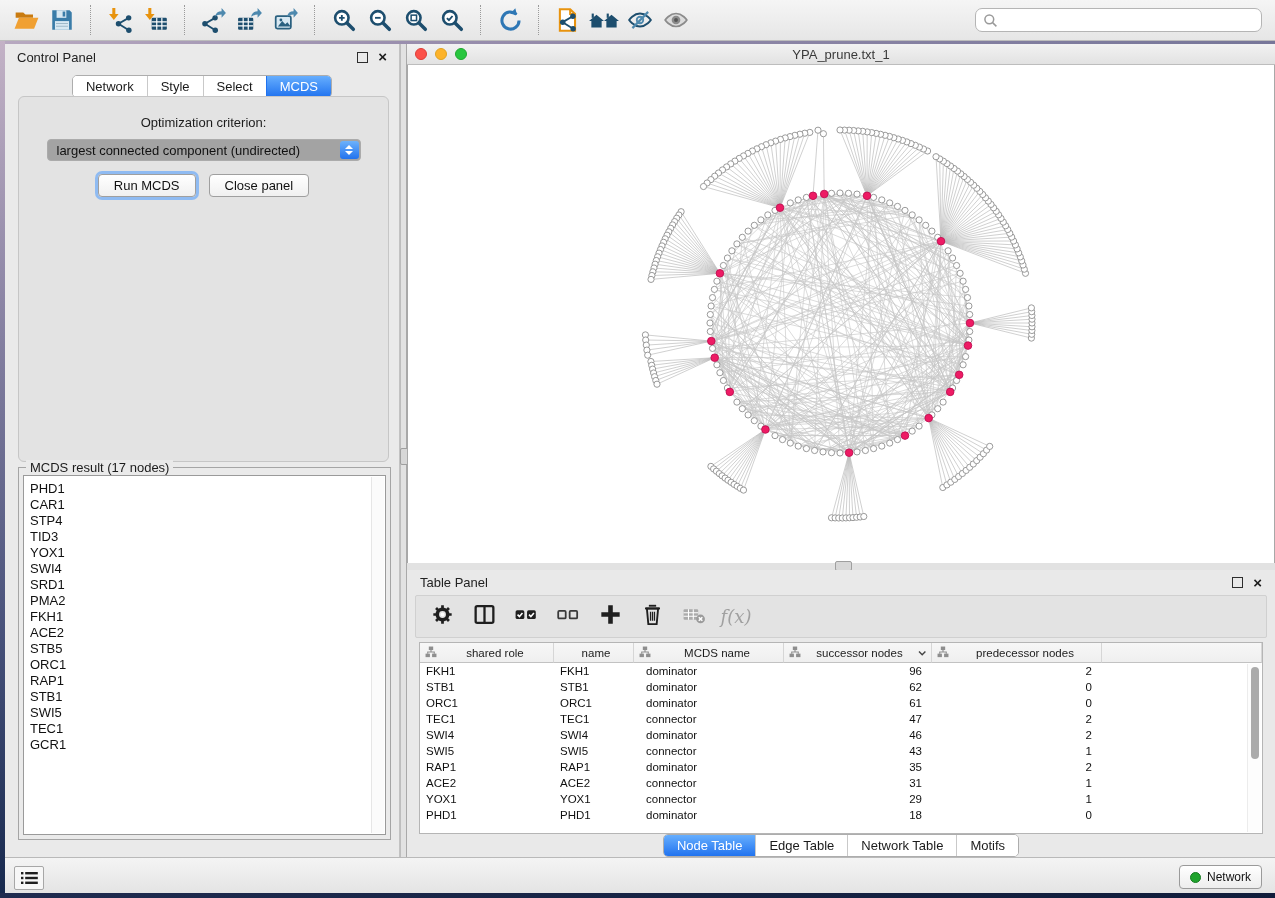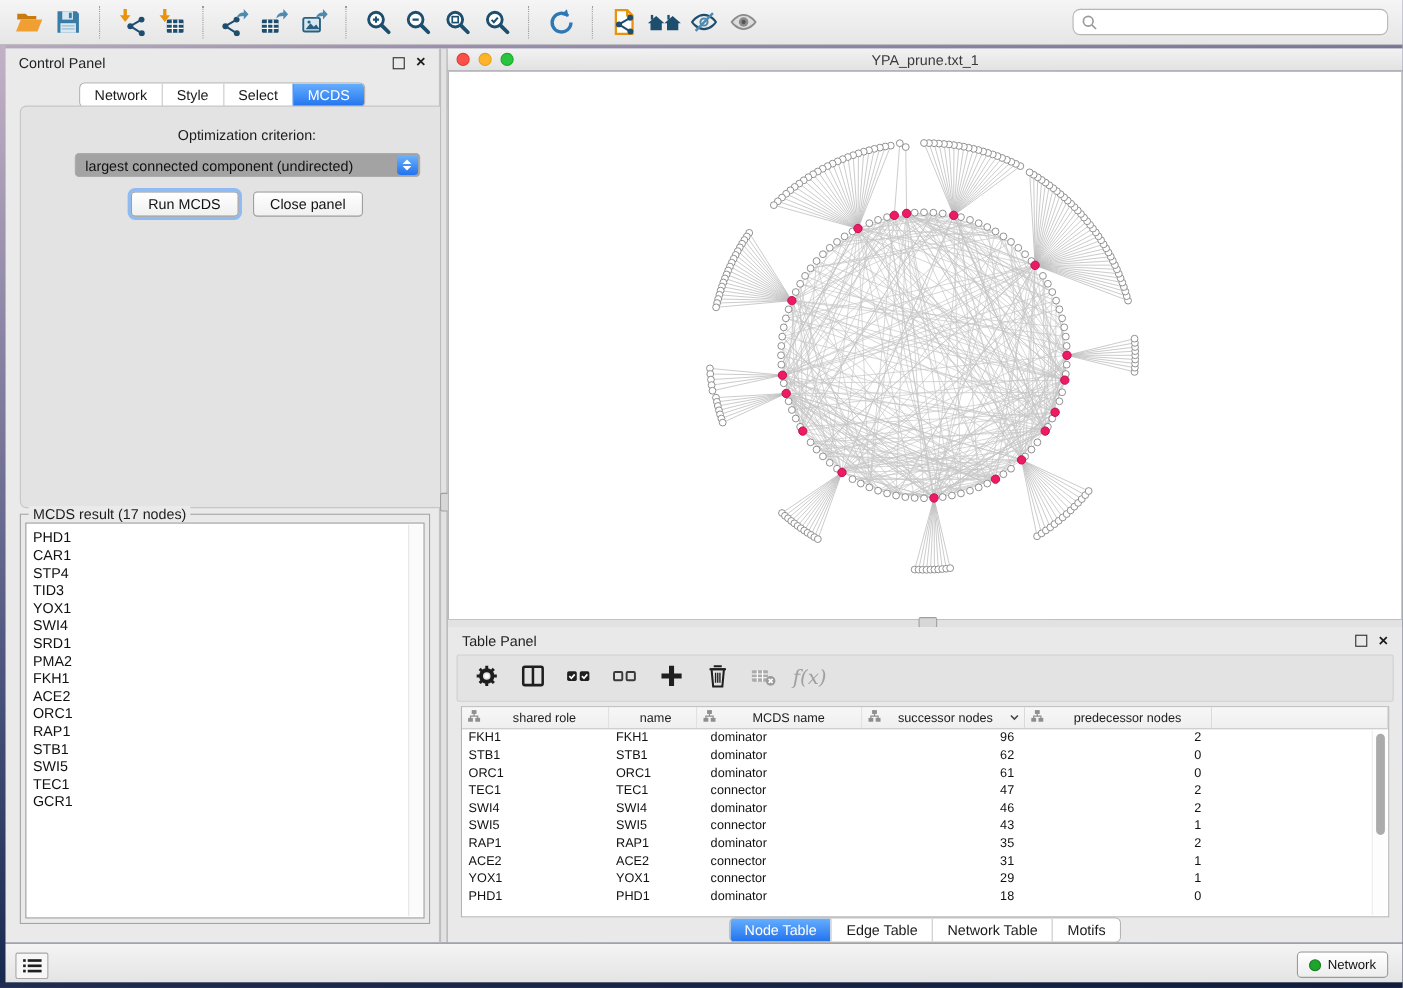--- a/index.html
+++ b/index.html
@@ -31,21 +31,21 @@
   .win-btns{margin-left:auto;display:flex;align-items:center;gap:10px;}
   .float-btn{width:9px;height:9px;border:1.5px solid #2e2e2e;display:inline-block;}
   .close-btn{font-size:15px;font-weight:700;color:#1c1c1c;line-height:10px;cursor:default;}
   .seg{display:inline-flex;border:1px solid #adadad;border-radius:5px;background:#fff;overflow:hidden;height:21px;}
   .seg .seg-btn{border:none;background:#fff;font-size:13px;padding:0 13px;color:#1b1b1b;
     border-left:1px solid #c9c9c9;font-family:"Liberation Sans",sans-serif;display:flex;align-items:center;}
   .seg .seg-btn:first-child{border-left:none;}
   .seg .seg-btn.sel{background:linear-gradient(#66aefe,#2173ef);color:#fff;border-left-color:#2173ef;}
   .cp-tab-row{text-align:center;margin-top:5px;}
   .inner-panel{position:absolute;left:13px;top:52px;width:369px;height:364px;background:#e3e3e3;
-    border:1px solid #c6c6c6;border-radius:6px;display:flex;flex-direction:column;align-items:center;padding-left:21px;}
+    border:1px solid #c6c6c6;border-radius:6px;display:flex;flex-direction:column;align-items:center;}
   .opt-label{font-size:13px;color:#1c1c1c;margin-top:18px;}
   .select{margin-top:9px;width:314px;height:22px;background:#a3a3a3;border:1px solid #ababab;border-radius:4px;
     position:relative;display:flex;align-items:center;box-sizing:border-box;}
   .select-text{font-size:13px;color:#111;padding-left:9px;}
   .select-stepper{position:absolute;right:1px;top:1px;width:19px;height:18px;border-radius:3px;
     background:linear-gradient(#6db2fb,#2273ee);display:flex;flex-direction:column;align-items:center;justify-content:center;gap:2px;}
   .select-stepper i{display:block;width:0;height:0;border-left:4px solid transparent;border-right:4px solid transparent;}
   .select-stepper .up{border-bottom:4.5px solid #fff;}
   .select-stepper .dn{border-top:4.5px solid #fff;}
   .btn-row{margin-top:13px;display:flex;gap:13px;}
@@ -335,20 +335,21 @@
             <div>PHD1</div>
             <div>CAR1</div>
             <div>STP4</div>
             <div>TID3</div>
             <div>YOX1</div>
             <div>SWI4</div>
             <div>SRD1</div>
             <div>PMA2</div>
             <div>FKH1</div>
             <div>ACE2</div>
+            <div>STB5</div>
             <div>ORC1</div>
             <div>RAP1</div>
             <div>STB1</div>
             <div>SWI5</div>
             <div>TEC1</div>
             <div>GCR1</div>
           </div>
         <div class="list-scroll"></div>
       </div>
     </div>

